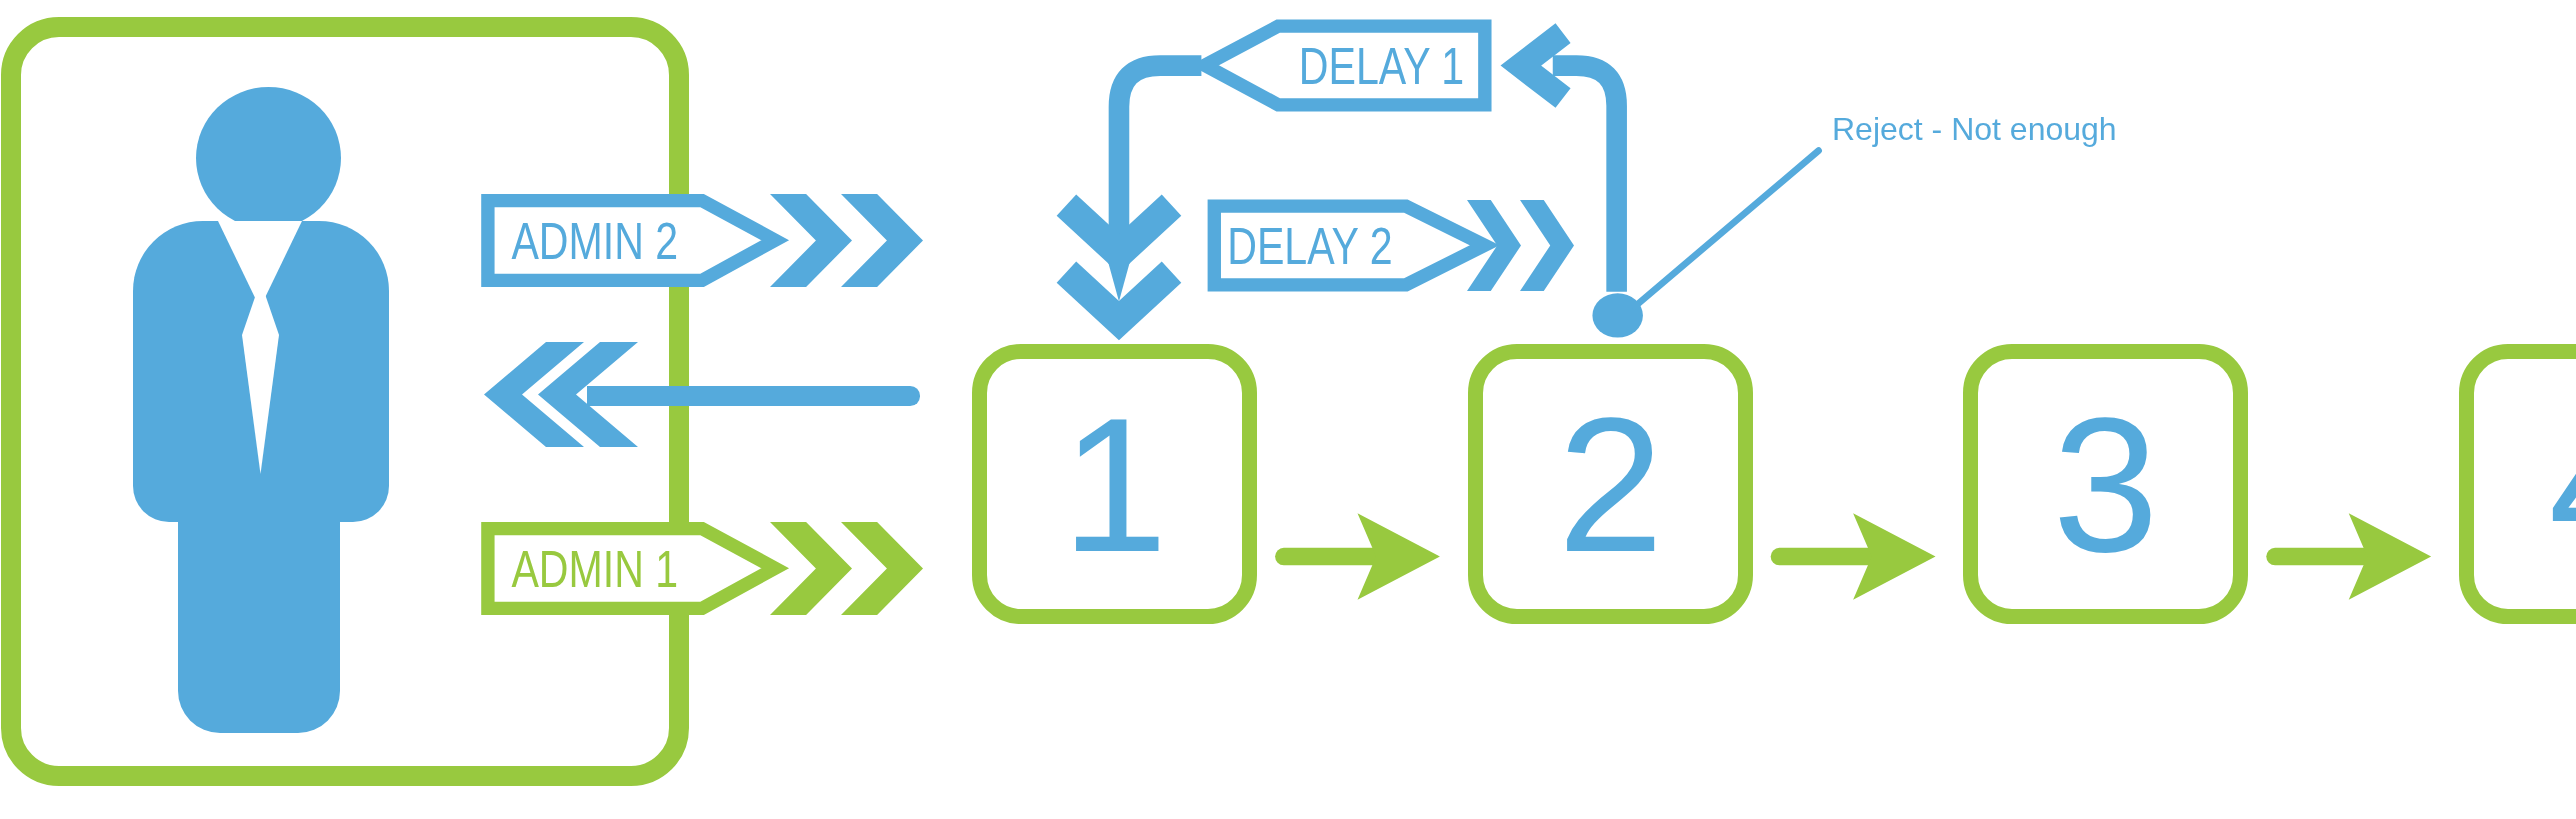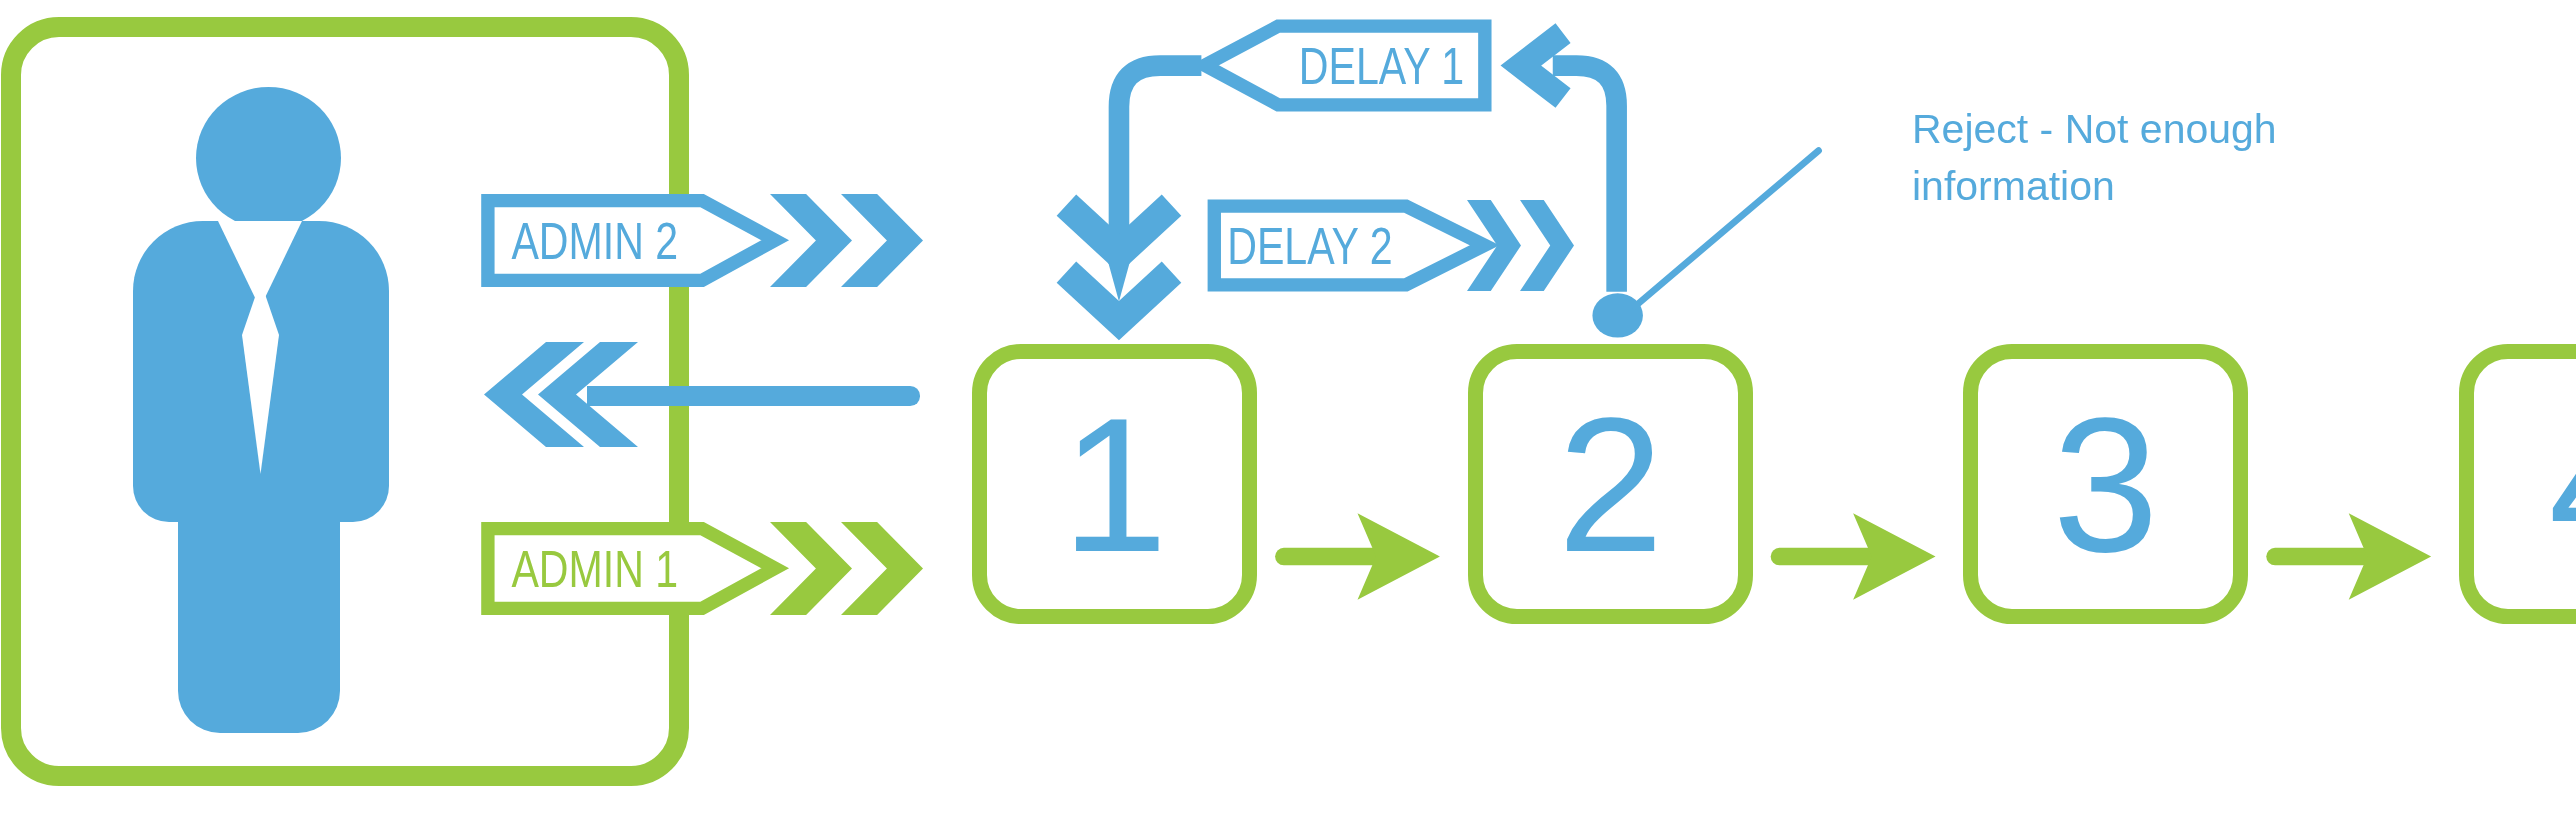--- a/index.html
+++ b/index.html
@@ -51,22 +51,22 @@
     width:285px;height:280px;top:344px;
     border:15px solid var(--green);
     border-radius:49px;
     box-sizing:border-box;
     display:flex;align-items:center;justify-content:center;
   }
   .step-num{color:var(--blue);font-size:191px;line-height:1;font-family:"Liberation Sans",sans-serif;}
 
   
   .annotation{
-    left:1912px;top:101px;color:var(--blue);
-    font-size:41px;line-height:57px;white-space:nowrap;
+    left:1832px;top:101px;color:var(--blue);
+    font-size:32px;line-height:57px;white-space:nowrap;
   }
   .annotation span{display:block;}
 
   
   .linework{left:0;top:0;pointer-events:none;}
   .stroke-blue{stroke:var(--blue);fill:none;}
   .fill-blue{fill:var(--blue);}
   .fill-green{fill:var(--green);}
 </style>
 </head>
@@ -122,21 +122,20 @@
   </div>
   <div class="abs step" style="left:1963px">
     <span class="step-num">3</span>
   </div>
   <div class="abs step" style="left:2459px">
     <span class="step-num">4</span>
   </div>
 
   <div class="abs annotation">
     <span>Reject - Not enough</span>
-    <span>information</span>
   </div>
 
   <svg class="abs linework" width="3173" height="820" viewBox="0 0 6159 1591">
 
     <path class="stroke-blue" stroke-width="40" d="M 2332 127 H 2252 Q 2172 127 2172 207 V 512"></path>
     <polygon class="fill-blue" points="2150,505 2194,505 2172,585"></polygon>
     <path class="stroke-blue" stroke-width="56" d="M 2070 398 L 2172 492 L 2274 398"></path>
     <path class="stroke-blue" stroke-width="56" d="M 2070 528 L 2172 622 L 2274 528"></path>
 
     <path class="stroke-blue" stroke-width="48" d="M 3034 64 L 2952 127 L 3034 190"></path>

